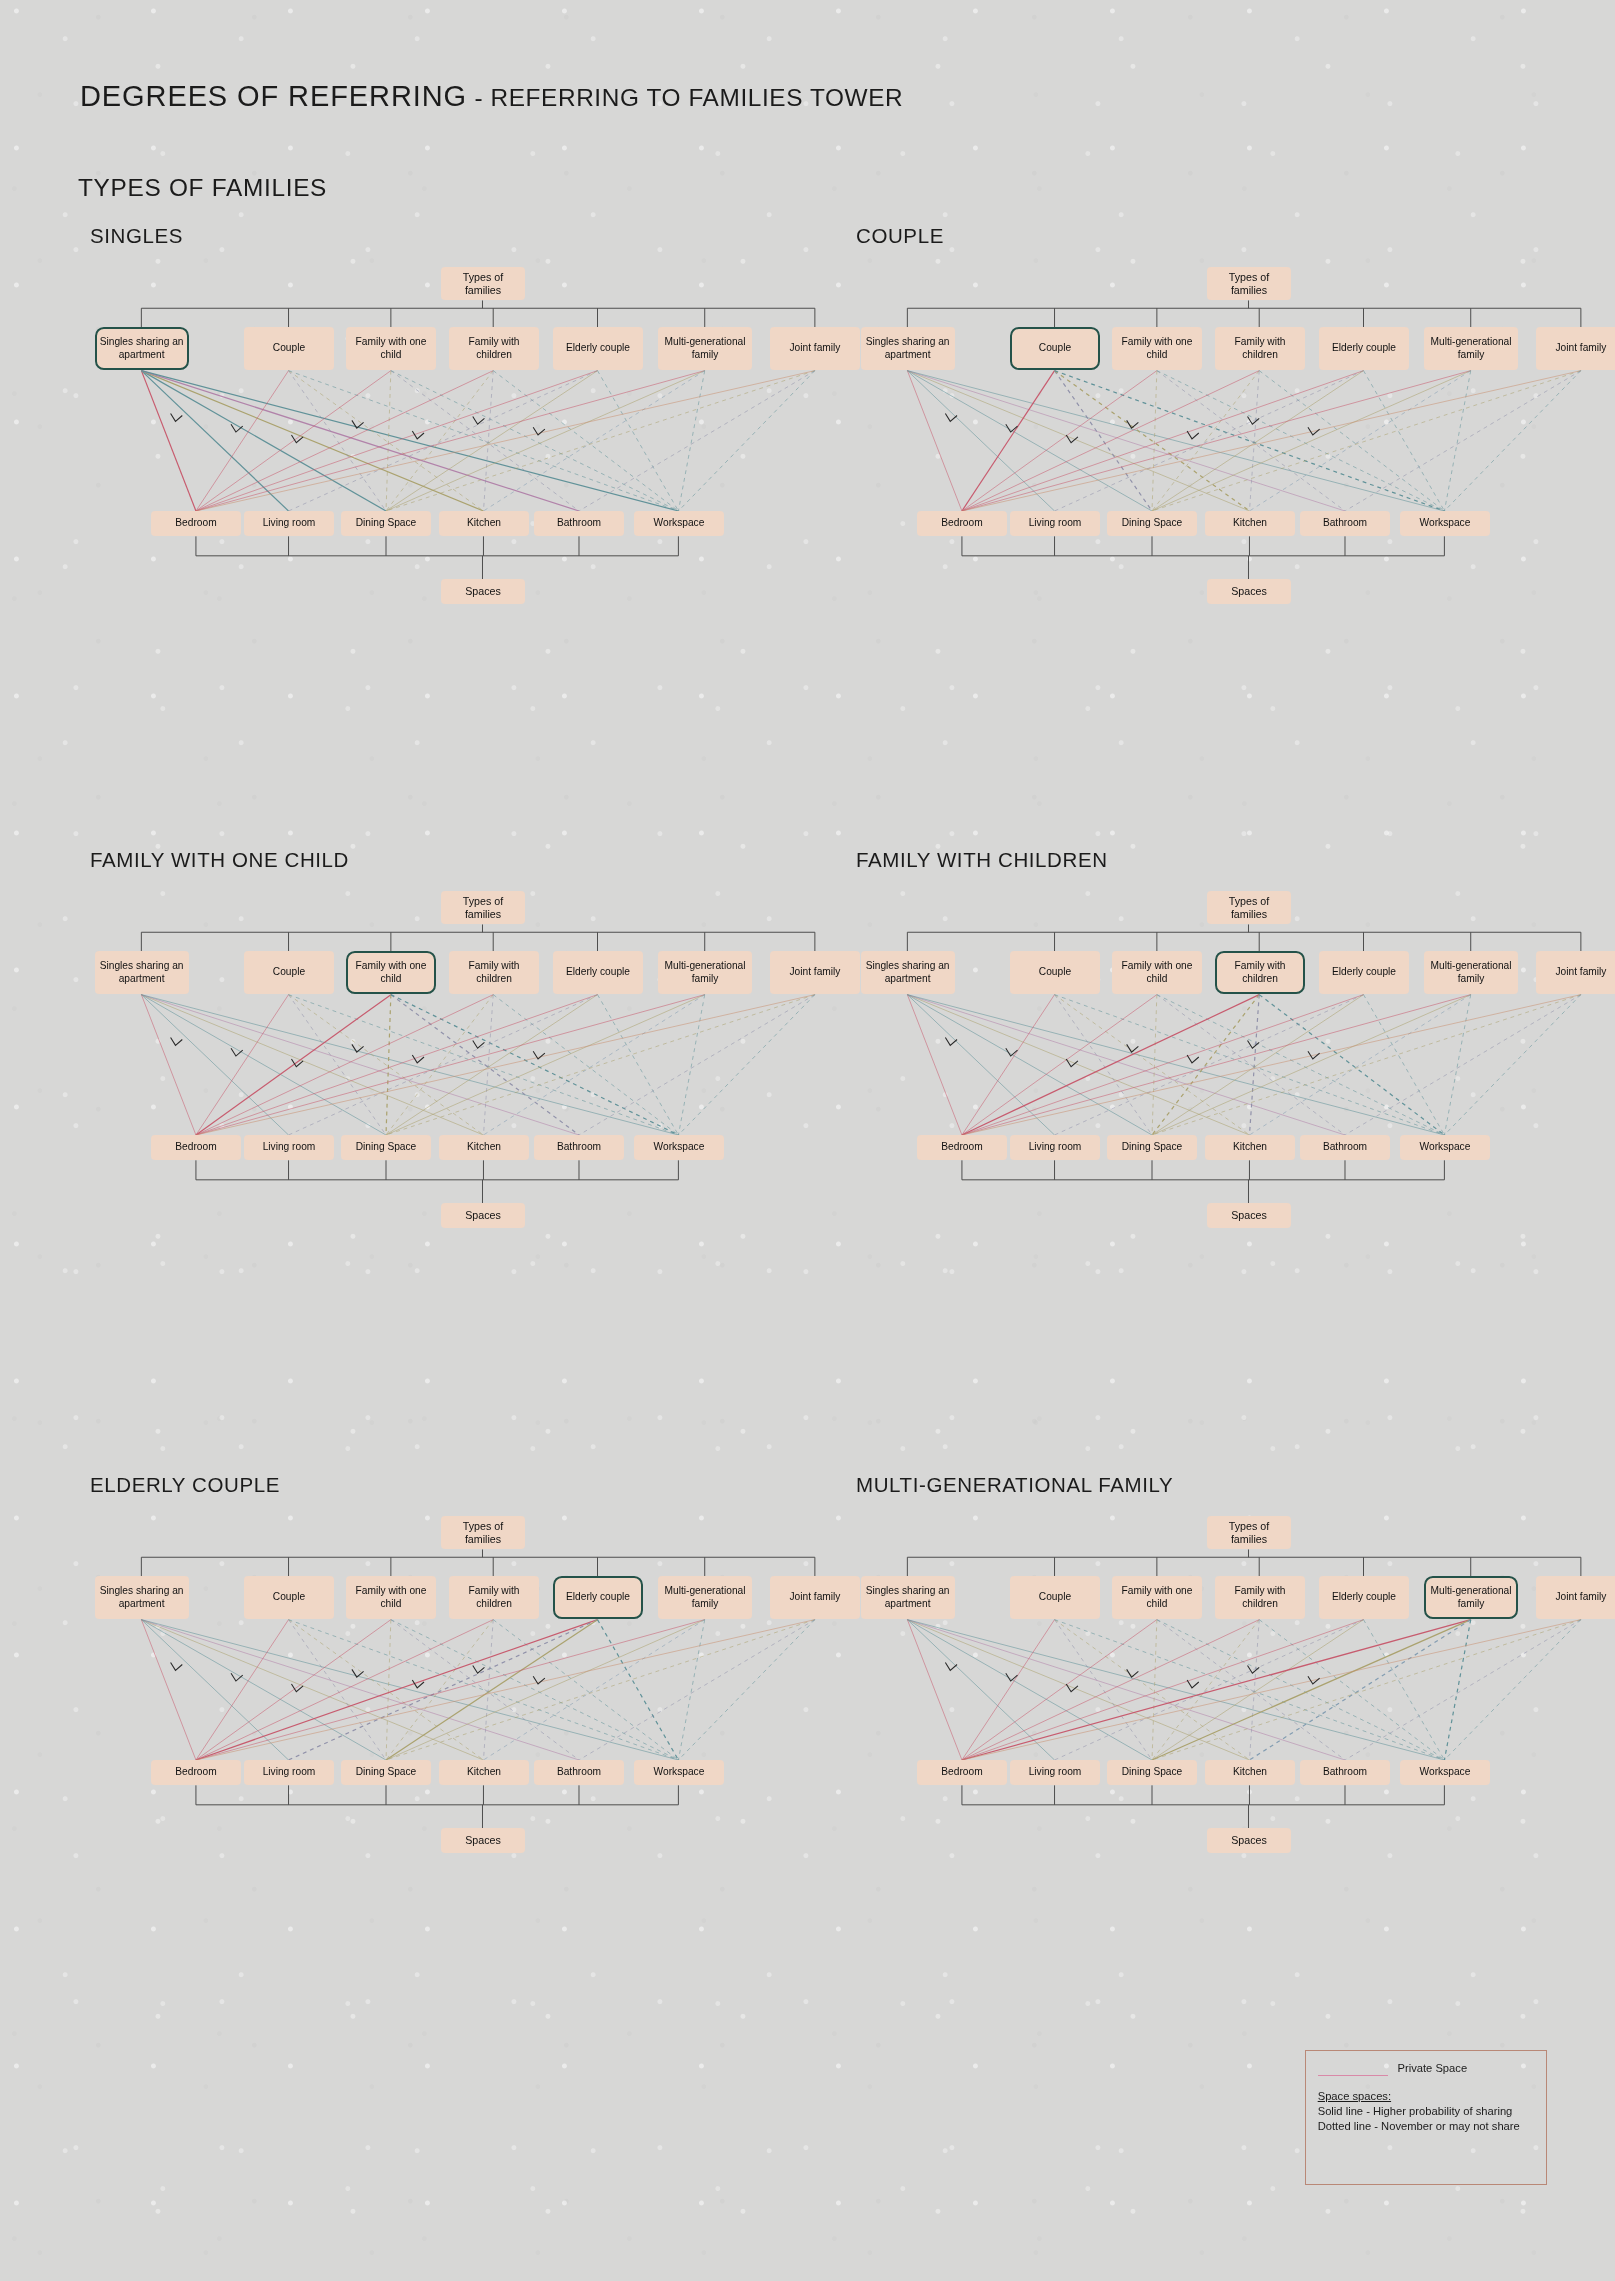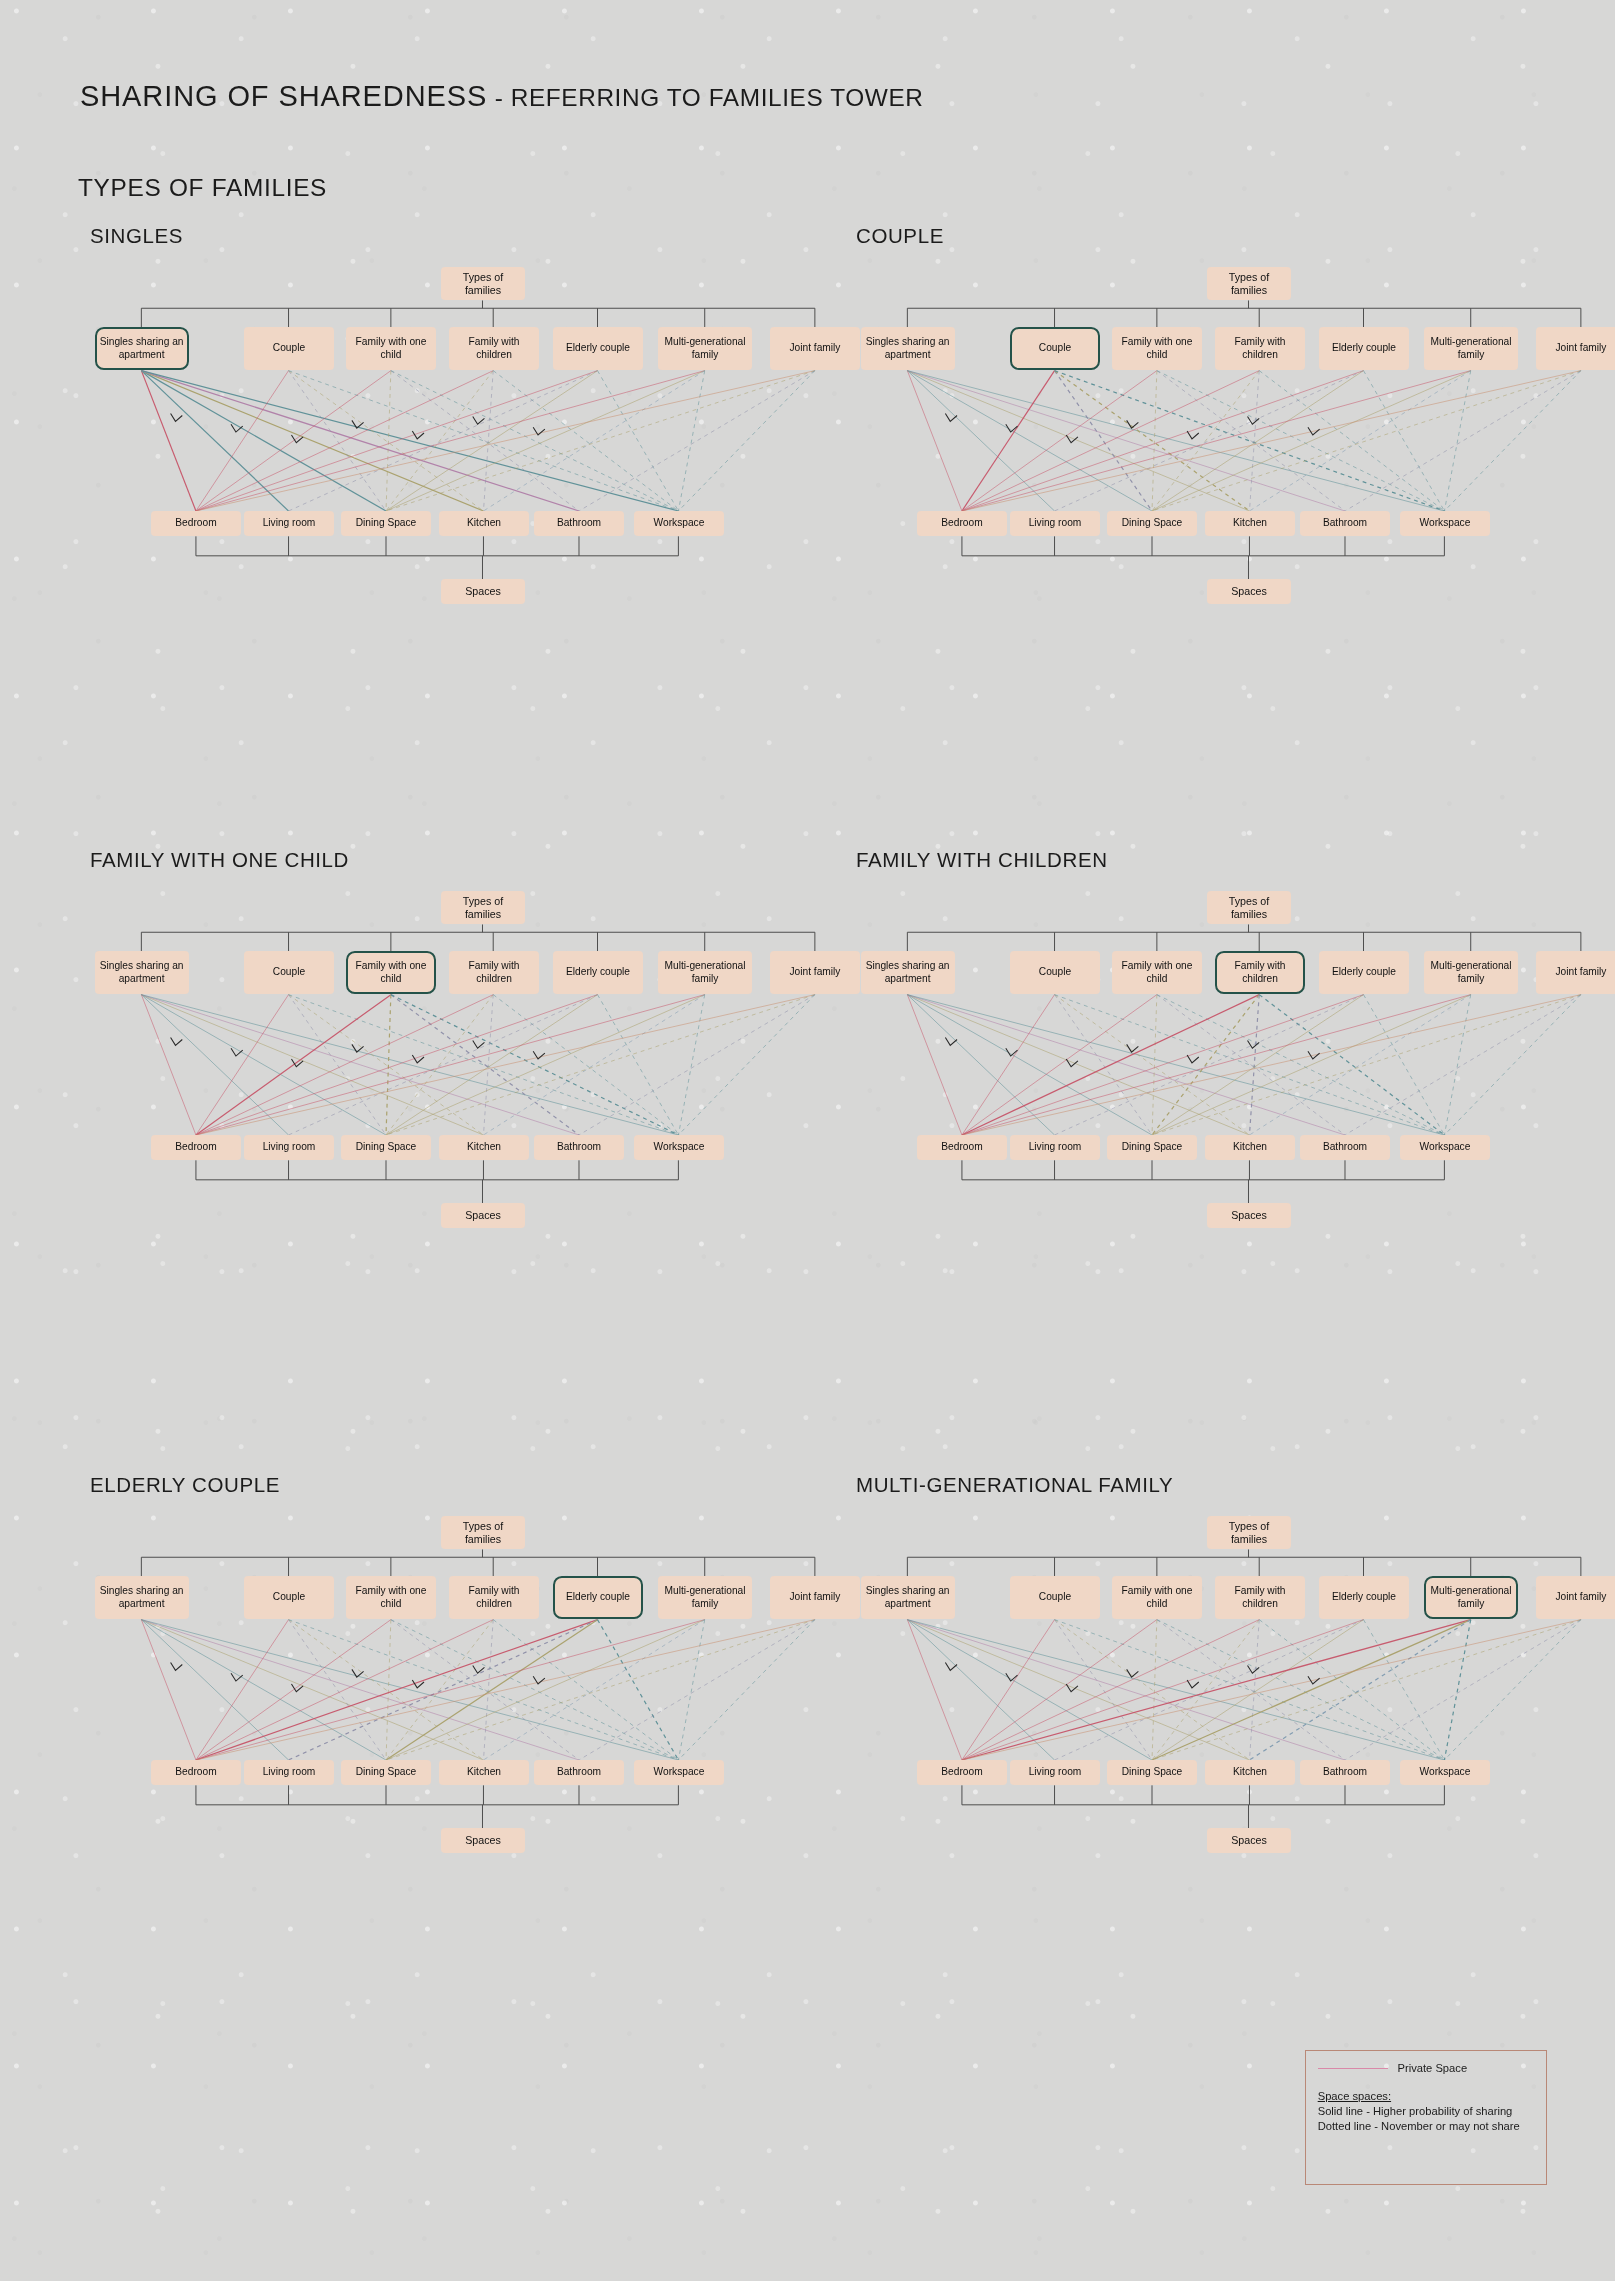--- a/index.html
+++ b/index.html
@@ -70,33 +70,33 @@
     position:absolute;
     left:1305px;top:2050px;
     width:242px;height:135px;
     border:1px solid #b98877;
     background:rgba(255,255,255,0.02);
     box-sizing:border-box;
     padding:9.8px 11.7px;
     font-size:11.2px;color:#1b1b1b;line-height:1.32;
     z-index:4;
   }
-  .legend-row{display:flex;align-items:center;gap:9.8px;margin-bottom:13.7px;}
+  .legend-row{display:flex;align-items:flex-end;gap:9.8px;margin-bottom:13.7px;}
   .legend-swatch{display:inline-block;width:70px;height:0;border-top:1.4px solid #d989a8;}
   .legend-head{text-decoration:underline;}
 </style>
 </head>
 <body>
 
 <div class="grain"></div>
 
 <div class="page">
 
   <div id="main-title">
-    <span>SHARING OF SHAREDNESS</span><span class="sub"> - </span><span class="sub">REFERRING TO FAMILIES TOWER</span>
+    <span>DEGREES OF REFERRING</span><span class="sub"> - </span><span class="sub">REFERRING TO FAMILIES TOWER</span>
   </div>
 
   <div id="section-title">TYPES OF FAMILIES</div>
 
   <div id="panels">
       <div class="panel" style="left: 78px; top: 224px;">
         <div class="panel-title">SINGLES</div>
         <div class="diagram">
           <svg viewBox="0 0 790 420">
             <line x1="415" y1="34" x2="415" y2="42" stroke="#4a4a4a" stroke-width="1"></line>

